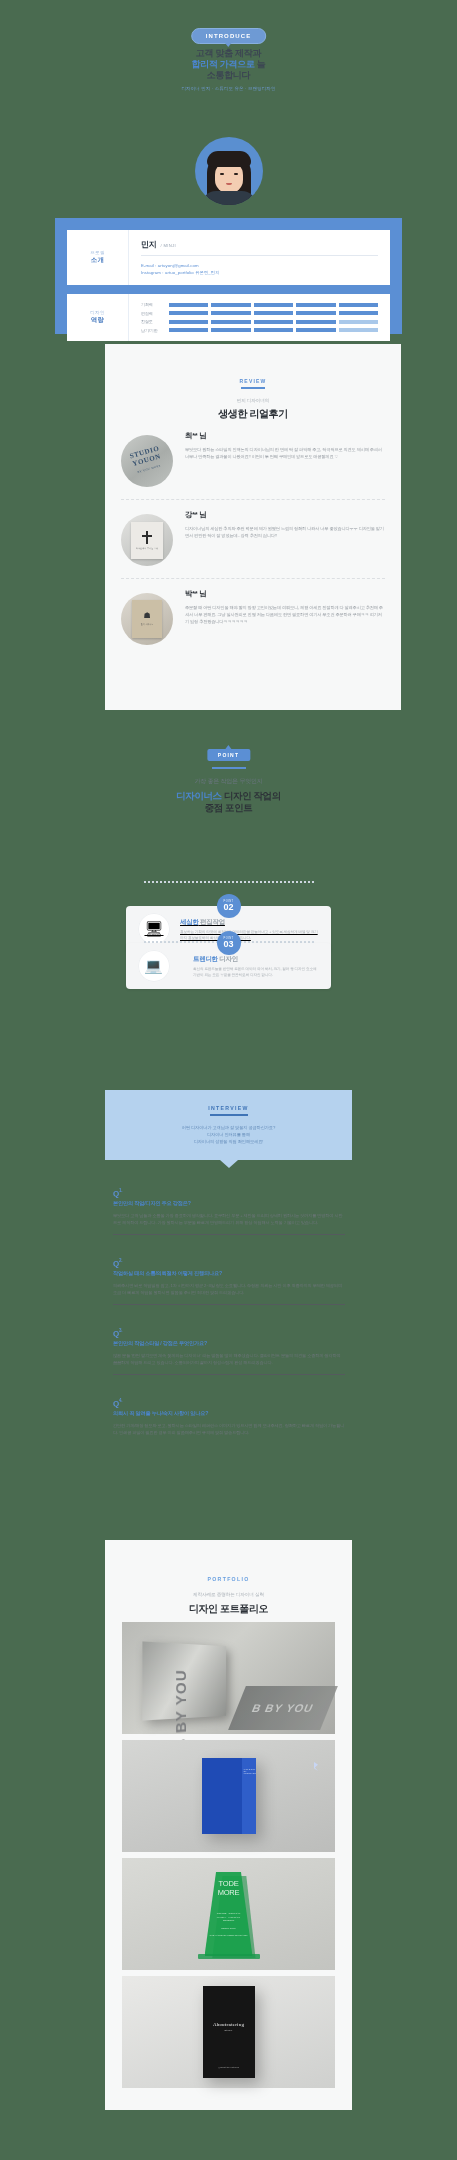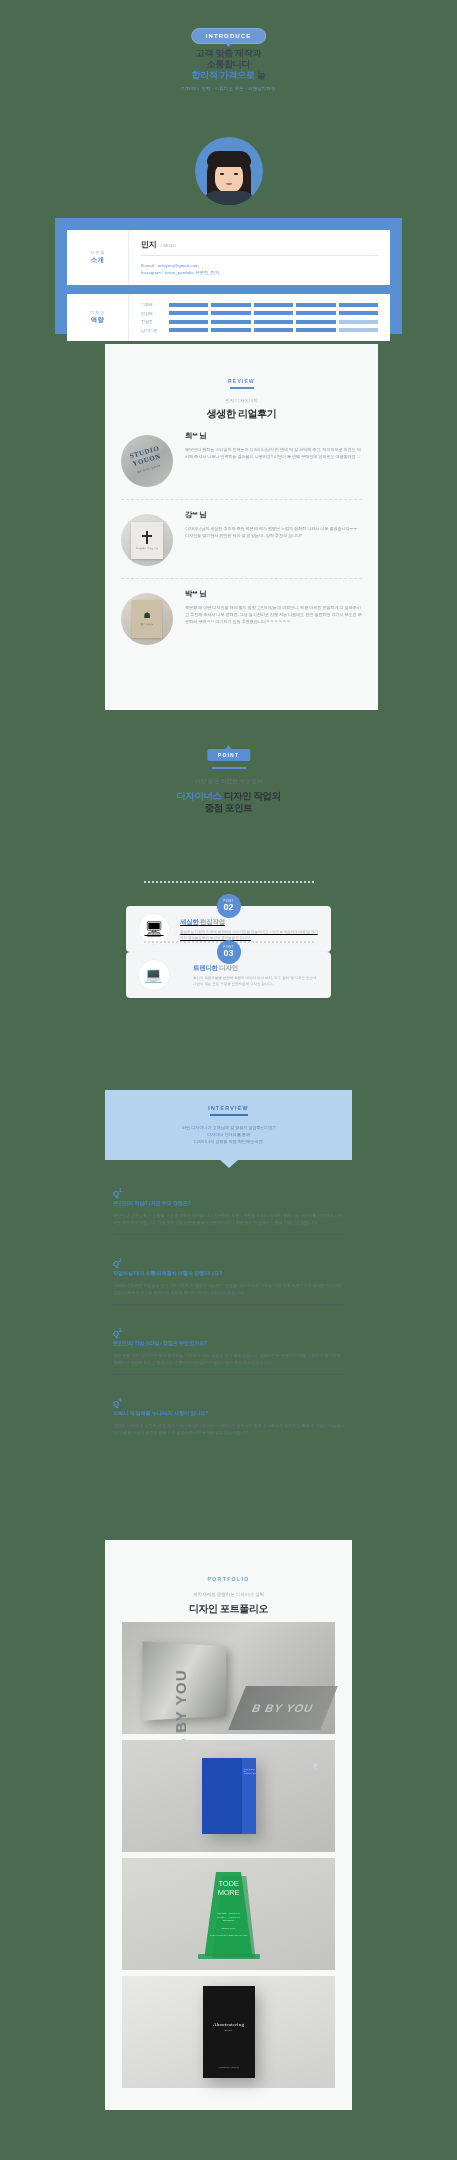--- a/index.html
+++ b/index.html
@@ -91,21 +91,21 @@
   .strack { flex:1; display:flex; gap:3px; }
   .sseg { height: 4px; flex:1; background:#e4ecf6; }
   .sseg.on { background:#5b8fd4; }
   .sseg.half { background:#a9c8ea; }
 
   
   .sec-review {
     position:absolute; top:330px; left:0; width:457px; height: 400px;
   }
   .white-panel {
-    position:absolute; left:105px; top:14px; width: 273px; height: 366px;
+    position:absolute; left:105px; top:14px; width: 296px; height: 366px;
     background:#f7f8f8;
   }
   .eyebrow {
     text-align:center; font-size:5px; font-weight:bold; color:#5b8fd4;
     letter-spacing:1.2px;
   }
   .eyebrow-rule { width:24px; height:1.6px; background:#5b8fd4; margin:3px auto 0; }
   .sec-sub { text-align:center; font-size:4.6px; color:#a6adb4; margin-top:9px; letter-spacing:-.1px; }
   .sec-title { text-align:center; font-size:10px; color:#2d3238; font-weight:bold; margin-top:4px; letter-spacing:-.4px; }
 
@@ -165,21 +165,21 @@
   .ph2 .hl { color:#4b86d0; }
 
   .pt-card {
     position:absolute; left:126px; width:205px; height:46px;
     background:#f4f5f6; border-radius:4px;
     box-shadow: 0 1px 3px rgba(0,0,0,.07);
     display:flex; align-items:center; padding: 0 12px;
   }
   .pt-card.c1 { top:95px; }
   .pt-card.c2 { top:171px;text-decoration:underline; }
-  .pt-card.c3 { top:217px;gap:13px; }
+  .pt-card.c3 { top:208px;gap:13px; }
   .pt-num {
     position:absolute; left:50%; transform:translateX(-50%); top:-12px;
     width:24px; height:24px; border-radius:50%; background:#5b8fd4; color:#fff;
     display:flex; flex-direction:column; align-items:center; justify-content:center;
   }
   .pt-num .k { font-size:2.6px; letter-spacing:.4px; opacity:.85; }
   .pt-num .n { font-size:9px; font-weight:bold; line-height:9px; }
   .pt-ico {
     width:32px; height:32px; flex:none; border-radius:50%; background:#ffffff;
     display:flex; align-items:center; justify-content:center; font-size:15px;
@@ -306,22 +306,22 @@
 </head>
 <body>
 
 <div class="page">
 
   <section class="sec-intro">
     <div class="badge-pill">INTRODUCE</div>
 
     <div class="intro-head">
       <div class="intro-line">고객 맞춤 제작과</div>
+      <div class="intro-line"><span class="hl">합리적 가격으로</span><span> 늘</span></div>
       <div class="intro-line">소통합니다</div>
-      <div class="intro-line"><span class="hl">합리적 가격으로</span><span> 늘</span></div>
       <div class="intro-sub">디자이너 민지 · 스튜디오 유온 · 브랜딩디자인</div>
     </div>
 
     <div class="avatar-wrap">
       <div class="avatar-hair"></div>
       <div class="avatar-face"></div>
       <div class="avatar-fringe"></div>
       <div class="avatar-eye l"></div>
       <div class="avatar-eye r"></div>
       <div class="avatar-mouth"></div>

